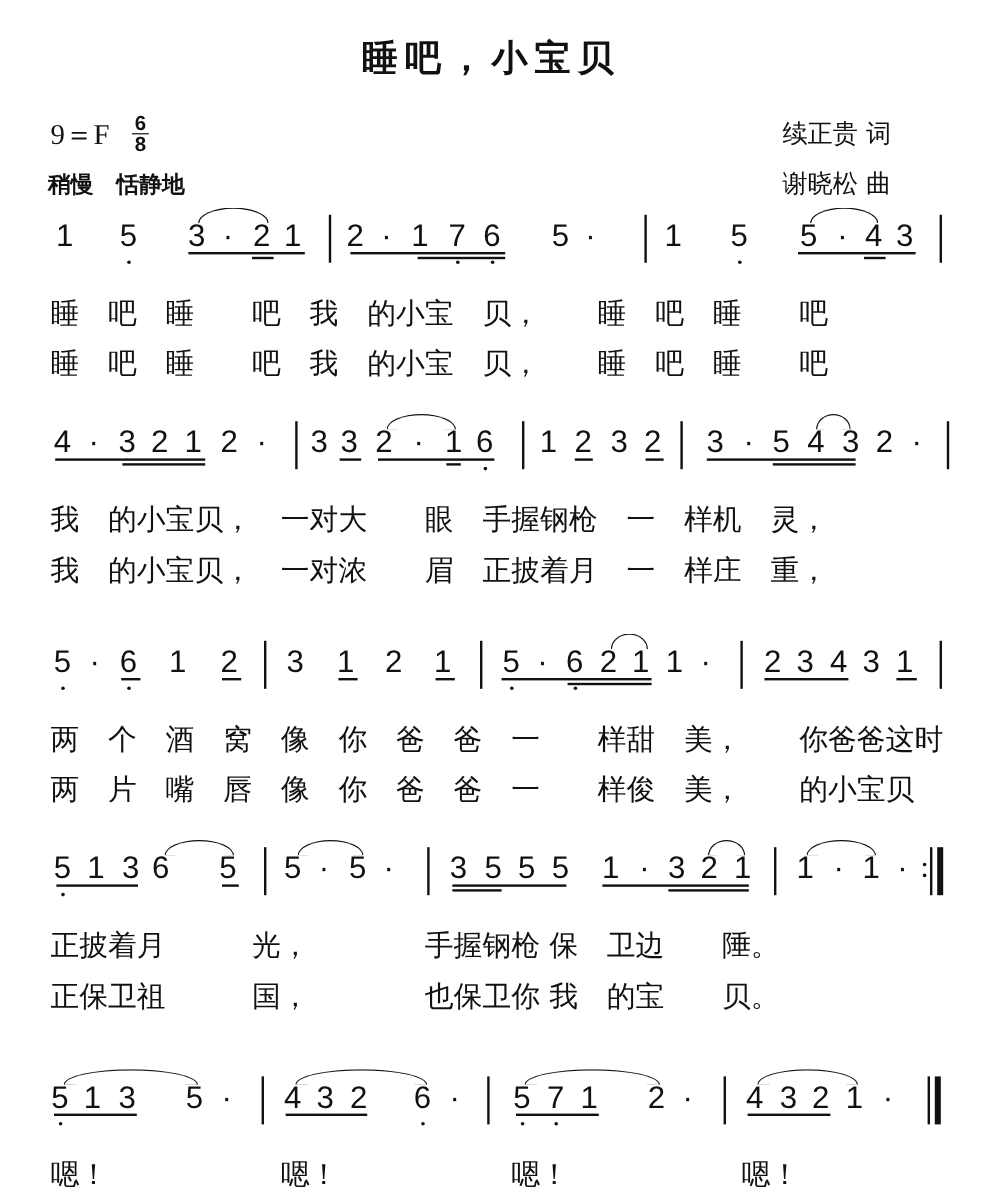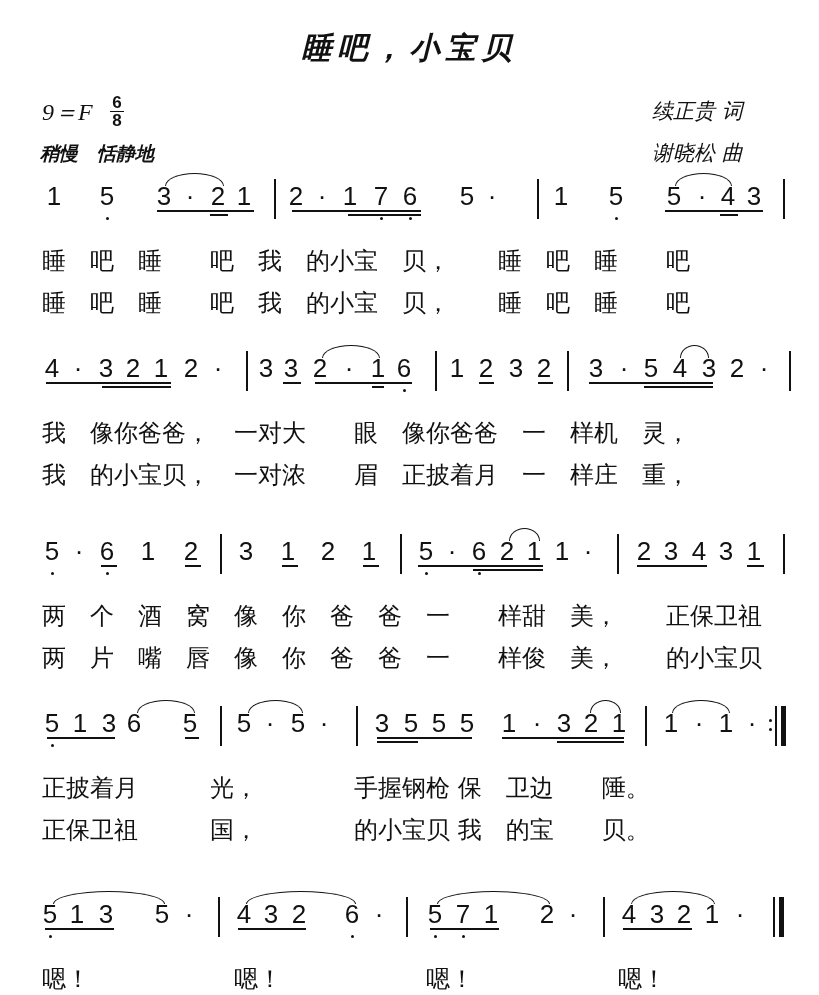--- a/index.html
+++ b/index.html
@@ -1,17 +1,17 @@
 <!DOCTYPE html>
 <html><head>
 <meta charset="utf-8">
 <style>
   html, body { margin:0; padding:0; background:#ffffff; }
   body { width:819px; height:995px; position:relative; overflow:hidden; color:#111; font-family:"DejaVu Sans", sans-serif; }
-  .abs { position:absolute;font-style:italic; }
+  .abs { position:absolute; }
   .title { left:0; width:819px; top:28px; text-align:center; font-family:"DejaVu Serif", serif; font-size:30px; font-weight:bold; letter-spacing:6px; }
   .key { font-family:"Liberation Serif", serif; font-size:24px; }
   .frac { position:absolute; font-family:"Liberation Sans", sans-serif; font-weight:bold; font-size:17px; line-height:17px; text-align:center; width:14px; }
   .frac .num { display:block; border-bottom:1.5px solid #111; }
   .tempo { font-size:19px; font-weight:bold; }
   .credit { font-size:21px; }
   .note { position:absolute; font-family:"Liberation Sans", sans-serif; font-size:26px; line-height:26px; width:16px; text-align:center; }
   .dot-low { position:absolute; width:3px; height:3px; border-radius:50%; background:#111; }
   .uline { position:absolute; height:1.5px; background:#111; }
   .bar { position:absolute; width:2px; background:#111; }
@@ -105,21 +105,21 @@
     <div class="uline" style="left: 479px; width: 15px; top: 382px;"></div>
     <div class="uline" style="left: 538px; width: 15px; top: 382px;"></div>
     <div class="uline" style="left: 589px; width: 124px; top: 382px;"></div>
     <div class="uline" style="left: 644px; width: 69px; top: 386px;"></div>
     <div class="tie" style="left: 322px; width: 56px; top: 345px;"></div>
     <div class="tie" style="left: 680px; width: 27px; top: 345px;"></div>
     <div class="bar" style="left: 246px; top: 351px; height: 40px;"></div>
     <div class="bar" style="left: 435px; top: 351px; height: 40px;"></div>
     <div class="bar" style="left: 567px; top: 351px; height: 40px;"></div>
     <div class="bar" style="left: 789px; top: 351px; height: 40px;"></div>
-    <div class="lyric" style="left: 42px; top: 420px;">我　像你爸爸，　一对大　　眼　像你爸爸　一　样机　灵，</div>
+    <div class="lyric" style="left: 42px; top: 420px;">我　的小宝贝，　一对大　　眼　手握钢枪　一　样机　灵，</div>
     <div class="lyric" style="left: 42px; top: 462px;">我　的小宝贝，　一对浓　　眉　正披着月　一　样庄　重，</div>
     <div class="note" style="left: 44px; top: 538px;">5</div>
     <div class="dot-low" style="left: 51px; top: 572px;"></div>
     <div class="note" style="left: 71px; top: 538px;">·</div>
     <div class="note" style="left: 99px; top: 538px;">6</div>
     <div class="dot-low" style="left: 106px; top: 572px;"></div>
     <div class="note" style="left: 140px; top: 538px;">1</div>
     <div class="note" style="left: 183px; top: 538px;">2</div>
     <div class="note" style="left: 238px; top: 538px;">3</div>
     <div class="note" style="left: 280px; top: 538px;">1</div>
@@ -145,21 +145,21 @@
     <div class="uline" style="left: 363px; width: 16px; top: 565px;"></div>
     <div class="uline" style="left: 418px; width: 125px; top: 565px;"></div>
     <div class="uline" style="left: 473px; width: 70px; top: 569px;"></div>
     <div class="uline" style="left: 637px; width: 70px; top: 565px;"></div>
     <div class="uline" style="left: 747px; width: 17px; top: 565px;"></div>
     <div class="tie" style="left: 509px; width: 29px; top: 528px;"></div>
     <div class="bar" style="left: 220px; top: 534px; height: 40px;"></div>
     <div class="bar" style="left: 400px; top: 534px; height: 40px;"></div>
     <div class="bar" style="left: 617px; top: 534px; height: 40px;"></div>
     <div class="bar" style="left: 783px; top: 534px; height: 40px;"></div>
-    <div class="lyric" style="left: 42px; top: 603px;">两　个　酒　窝　像　你　爸　爸　一　　样甜　美，　　正保卫祖</div>
+    <div class="lyric" style="left: 42px; top: 603px;">两　个　酒　窝　像　你　爸　爸　一　　样甜　美，　　你爸爸这时</div>
     <div class="lyric" style="left: 42px; top: 645px;">两　片　嘴　唇　像　你　爸　爸　一　　样俊　美，　　的小宝贝</div>
     <div class="note" style="left: 44px; top: 710px;">5</div>
     <div class="dot-low" style="left: 51px; top: 744px;"></div>
     <div class="note" style="left: 72px; top: 710px;">1</div>
     <div class="note" style="left: 101px; top: 710px;">3</div>
     <div class="note" style="left: 126px; top: 710px;">6</div>
     <div class="note" style="left: 182px; top: 710px;">5</div>
     <div class="note" style="left: 236px; top: 710px;">5</div>
     <div class="note" style="left: 262px; top: 710px;">·</div>
     <div class="note" style="left: 290px; top: 710px;">5</div>
@@ -190,21 +190,21 @@
     <div class="bar" style="left: 220px; top: 706px; height: 40px;"></div>
     <div class="bar" style="left: 356px; top: 706px; height: 40px;"></div>
     <div class="bar" style="left: 645px; top: 706px; height: 40px;"></div>
     <div class="repeat-dots" style="left: 769px; top: 719px;">
       <span></span>
       <span></span>
     </div>
     <div class="bar" style="left: 775px; top: 706px; height: 40px;"></div>
     <div class="bar-thick" style="left: 781px; top: 706px; height: 40px;"></div>
     <div class="lyric" style="left: 42px; top: 775px;">正披着月　　　光，　　　　手握钢枪 保　卫边　　陲。</div>
-    <div class="lyric" style="left: 42px; top: 817px;">正保卫祖　　　国，　　　　的小宝贝 我　的宝　　贝。</div>
+    <div class="lyric" style="left: 42px; top: 817px;">正保卫祖　　　国，　　　　也保卫你 我　的宝　　贝。</div>
     <div class="note" style="left: 42px; top: 901px;">5</div>
     <div class="dot-low" style="left: 49px; top: 935px;"></div>
     <div class="note" style="left: 69px; top: 901px;">1</div>
     <div class="note" style="left: 98px; top: 901px;">3</div>
     <div class="note" style="left: 154px; top: 901px;">5</div>
     <div class="note" style="left: 181px; top: 901px;">·</div>
     <div class="note" style="left: 236px; top: 901px;">4</div>
     <div class="note" style="left: 263px; top: 901px;">3</div>
     <div class="note" style="left: 291px; top: 901px;">2</div>
     <div class="note" style="left: 344px; top: 901px;">6</div>

